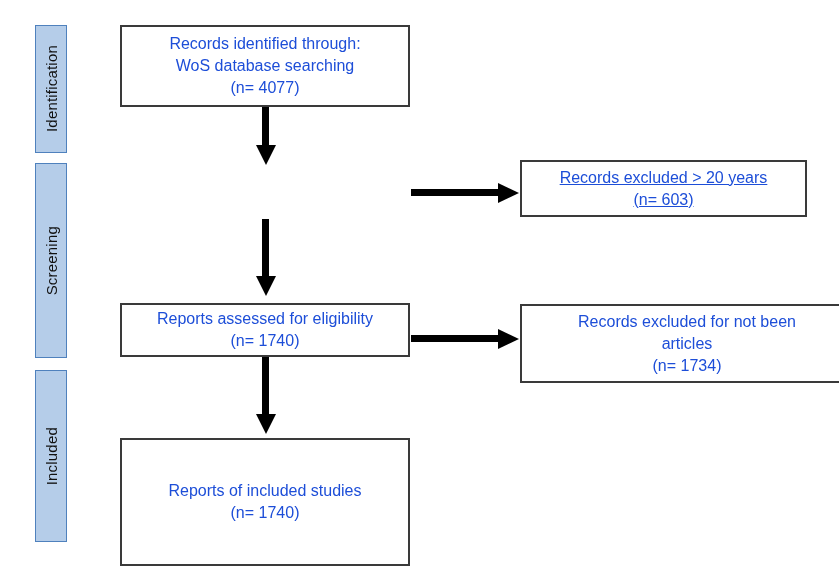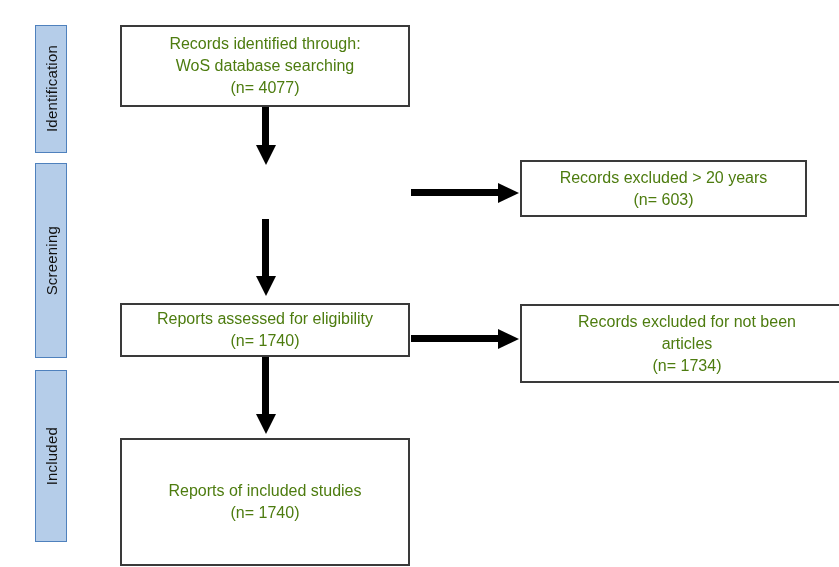--- a/index.html
+++ b/index.html
@@ -38,21 +38,21 @@
     position: absolute;
     background: #ffffff;
     border: 2px solid #3a3a3a;
     box-sizing: border-box;
     display: flex;
     align-items: center;
     justify-content: center;
     text-align: center;
     font-size: 16px;
     line-height: 22px;
-    color: #4d7c0f;
+    color: #1d4ed8;
     white-space: pre-line;
   }
   
   .shaft-v {
     position: absolute;
     width: 7px;
     background: #000000;
   }
   .shaft-h {
     position: absolute;
@@ -95,21 +95,21 @@
 WoS database searching
 (n= 4077)</div>
 
 
   <div class="flow-box" style="left:120px; top:303px; width:290px; height:54px;">Reports assessed for eligibility
 (n= 1740)</div>
 
   <div class="flow-box" style="left:120px; top:438px; width:290px; height:128px;">Reports of included studies
 (n= 1740)</div>
 
-  <div class="flow-box" style="left:520px; top:160px; width:287px; height:57px;">Records excluded &gt; 20 years
+  <div class="flow-box" style="left:520px; top:160px; width:287px; height:57px;text-decoration:underline;">Records excluded &gt; 20 years
 (n= 603)</div>
 
   <div class="flow-box" style="left:520px; top:304px; width:334px; height:79px;">Records excluded for not been
 articles
 (n= 1734)</div>
 
   <div>
     <div class="shaft-v" style="left:262px; top:107px; height:38px;"></div>
     <div class="head-down" style="left:256px; top:145px;"></div>
   </div>

